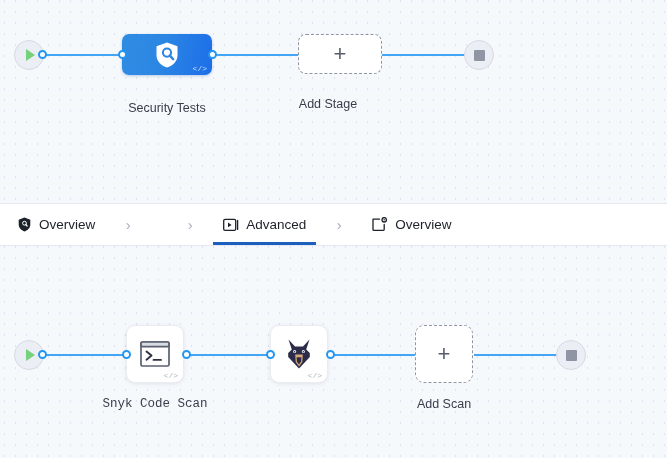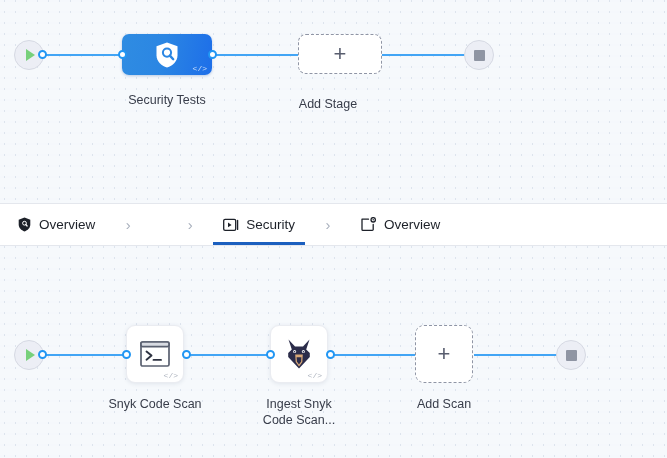--- a/index.html
+++ b/index.html
@@ -241,21 +241,21 @@
         <svg width="26" height="28" viewBox="0 0 26 28">
           <path d="M13 1.5 L23.5 5.2 V14.2 C23.5 20.3 18.8 24.6 13 26.6 C7.2 24.6 2.5 20.3 2.5 14.2 V5.2 Z" fill="#ffffff"></path>
           <circle cx="13" cy="11.6" r="4.1" fill="none" stroke="#2b86e3" stroke-width="2"></circle>
           <line x1="15.9" y1="14.6" x2="19.2" y2="18.2" stroke="#2b86e3" stroke-width="2.4" stroke-linecap="round"></line>
         </svg>
         <span class="code-tag">&lt;/&gt;</span>
       </div>
       <div class="port" style="left:118px; top:50px;"></div>
       <div class="port" style="left:208px; top:50px;"></div>
 
-      <div class="caption" style="left:97px; top:92px; width:140px;">Security Tests</div>
+      <div class="caption" style="left:97px; top:100px; width:140px;">Security Tests</div>
 
       <div class="add-node" id="add-stage-node" style="left:298px; top:34px;">
         <span class="plus-glyph">+</span>
       </div>
       <div class="caption" style="left:258px; top:96px; width:140px;">Add Stage</div>
 
       <div class="port" style="left:468px; top:50px;"></div>
       <div class="endpoint" style="left:464px; top:40px;">
         <div class="stop-sq"></div>
       </div>
@@ -284,21 +284,21 @@
     <span class="tab-sep" style="width:62px;">›</span>
 
     <div class="tab active" id="tab-execution">
       <span class="tab-icon">
         <svg width="16" height="14" viewBox="0 0 16 14">
           <rect x="0.7" y="1.4" width="12" height="11" rx="1.4" fill="none" stroke="#1d2129" stroke-width="1.3"></rect>
           <path d="M5 4.6 L8.6 6.9 L5 9.2 Z" fill="#1d2129"></path>
           <line x1="14.6" y1="2.4" x2="14.6" y2="11.4" stroke="#1d2129" stroke-width="1.3" stroke-linecap="round"></line>
         </svg>
       </span>
-      <span class="tab-label">Security</span>
+      <span class="tab-label">Advanced</span>
     </div>
 
     <span class="tab-sep" style="width:62px;">›</span>
 
     <div class="tab" id="tab-advanced">
       <span class="tab-icon">
         <svg width="16" height="15" viewBox="0 0 16 15">
           <path d="M1 2.2 H7.5 M1 2.2 V12.4 A0.9 0.9 0 0 0 1.9 13.3 H11.3 A0.9 0.9 0 0 0 12.2 12.4 V7.4" fill="none" stroke="#1d2129" stroke-width="1.3" stroke-linecap="round"></path>
           <circle cx="12.2" cy="2.8" r="2.2" fill="none" stroke="#1d2129" stroke-width="1.3"></circle>
           <circle cx="12.2" cy="2.8" r="0.7" fill="#1d2129"></circle>
@@ -326,38 +326,36 @@
         <svg width="30" height="26" viewBox="0 0 30 26">
           <rect x="1" y="1" width="28" height="24" rx="1.6" fill="#ffffff" stroke="#5a6070" stroke-width="1.7"></rect>
           <rect x="1" y="1" width="28" height="4.6" rx="1.6" fill="#d8dbe2" stroke="#5a6070" stroke-width="1.7"></rect>
           <path d="M6.5 10.5 L11.5 14.6 L6.5 18.7" fill="none" stroke="#2c3140" stroke-width="1.9" stroke-linecap="round" stroke-linejoin="round"></path>
           <line x1="13.5" y1="18.9" x2="21" y2="18.9" stroke="#2c3140" stroke-width="1.9" stroke-linecap="round"></line>
         </svg>
         <span class="code-tag">&lt;/&gt;</span>
       </div>
       <div class="port" style="left:122px; top:104px;"></div>
       <div class="port" style="left:182px; top:104px;"></div>
-      <div class="caption" style="left:85px; top:150px; width:140px;">Snyk Code Scan</div>
+      <div class="caption" style="left:85px; top:150px; width:140px;font-family:Liberation Mono, monospace;">Snyk Code Scan</div>
 
       <div class="step-node" style="left:270px; top:79px;">
         <svg width="30" height="32" viewBox="0 0 30 32">
           <path d="M4.5 1.5 L7.8 11.5 L4.2 15 L4.2 19 L15 30.5 L25.8 19 L25.8 15 L22.2 11.5 L25.5 1.5 L19 8.5 L11 8.5 Z" fill="#2b2c4a"></path>
           <path d="M11.2 16.5 L18.8 16.5 L18.3 24 L15 28.4 L11.7 24 Z" fill="#d8a878"></path>
           <path d="M12.6 19.2 L17.4 19.2 L17.1 23.6 L15 26.4 L12.9 23.6 Z" fill="#2b2c4a"></path>
           <circle cx="10.6" cy="13.6" r="1.5" fill="#ffffff"></circle>
           <circle cx="19.4" cy="13.6" r="1.5" fill="#ffffff"></circle>
           <circle cx="10.6" cy="13.8" r="0.8" fill="#2b2c4a"></circle>
           <circle cx="19.4" cy="13.8" r="0.8" fill="#2b2c4a"></circle>
         </svg>
         <span class="code-tag">&lt;/&gt;</span>
       </div>
       <div class="port" style="left:266px; top:104px;"></div>
       <div class="port" style="left:326px; top:104px;"></div>
-      <div class="caption" style="left:229px; top:150px; width:140px;">Ingest Snyk
-Code Scan...</div>
 
       <div class="add-node" id="add-step-node" style="left:415px; top:79px;">
         <span class="plus-glyph">+</span>
       </div>
       <div class="caption" style="left:374px; top:150px; width:140px;">Add Scan</div>
 
       <div class="port" style="left:558px; top:104px;"></div>
       <div class="endpoint" style="left:556px; top:94px;">
         <div class="stop-sq"></div>
       </div>

